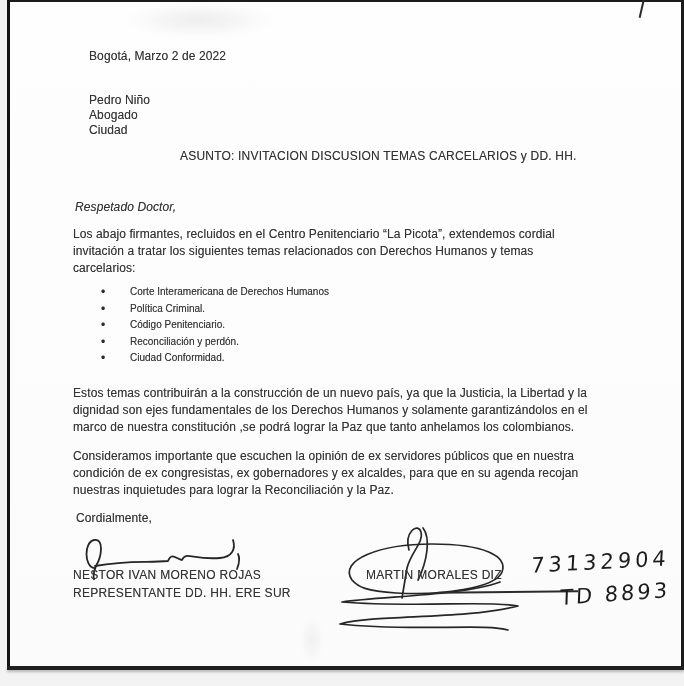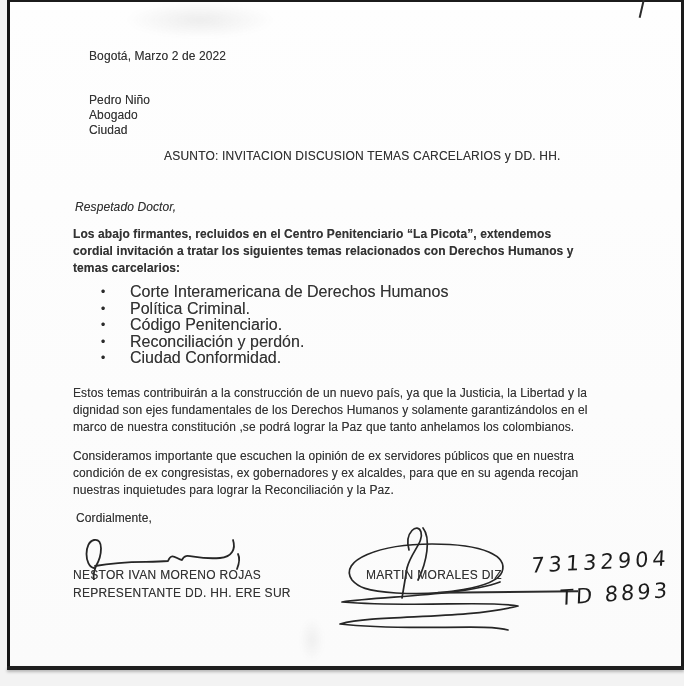--- a/index.html
+++ b/index.html
@@ -35,26 +35,26 @@
     background:radial-gradient(ellipse at center, rgba(100,100,100,.08), rgba(100,100,100,0) 70%);
     filter:blur(2px);
   }
   .txt {
     position:absolute; font-size:12px; line-height:17px;
     color:#333; text-shadow:0 0 .6px rgba(70,70,70,.55);
     letter-spacing:.1px;
   }
   .date      { left:89px;  top:48px; }
   .recipient { left:89px;  top:93px; line-height:15px; }
-  .subject   { left:164px; top:148px; letter-spacing:.2px; }
+  .subject   { left:180px; top:148px; letter-spacing:.2px; }
   .salutation{ left:75px;  top:199px;font-style:italic; }
-  .p-intro   { left:73px;  top:226px; width:514px;font-weight:bold; }
+  .p-intro   { left:73px;  top:226px; width:514px; }
   .topics    { position:absolute; left:99px; top:284px; list-style:none; }
   .topics li {
-    position:relative; padding-left:31px; font-size:16px; line-height:16.5px;
+    position:relative; padding-left:31px; font-size:10px; line-height:16.5px;
     color:#333; text-shadow:0 0 .6px rgba(70,70,70,.55);
   }
   .topics li::before {
     content:"•"; position:absolute; left:2px; top:0; font-size:12px; color:#2b2b2b;
   }
   .p-body1   { left:73px;  top:385px; width:522px; }
   .p-body2   { left:73px;  top:448px; width:516px; }
   .closing   { left:76px;  top:510px; }
   .sig-left-svg  { position:absolute; left:78px;  top:528px; }
   .signer-left-name  { left:73px; top:567px; letter-spacing:.3px; }

